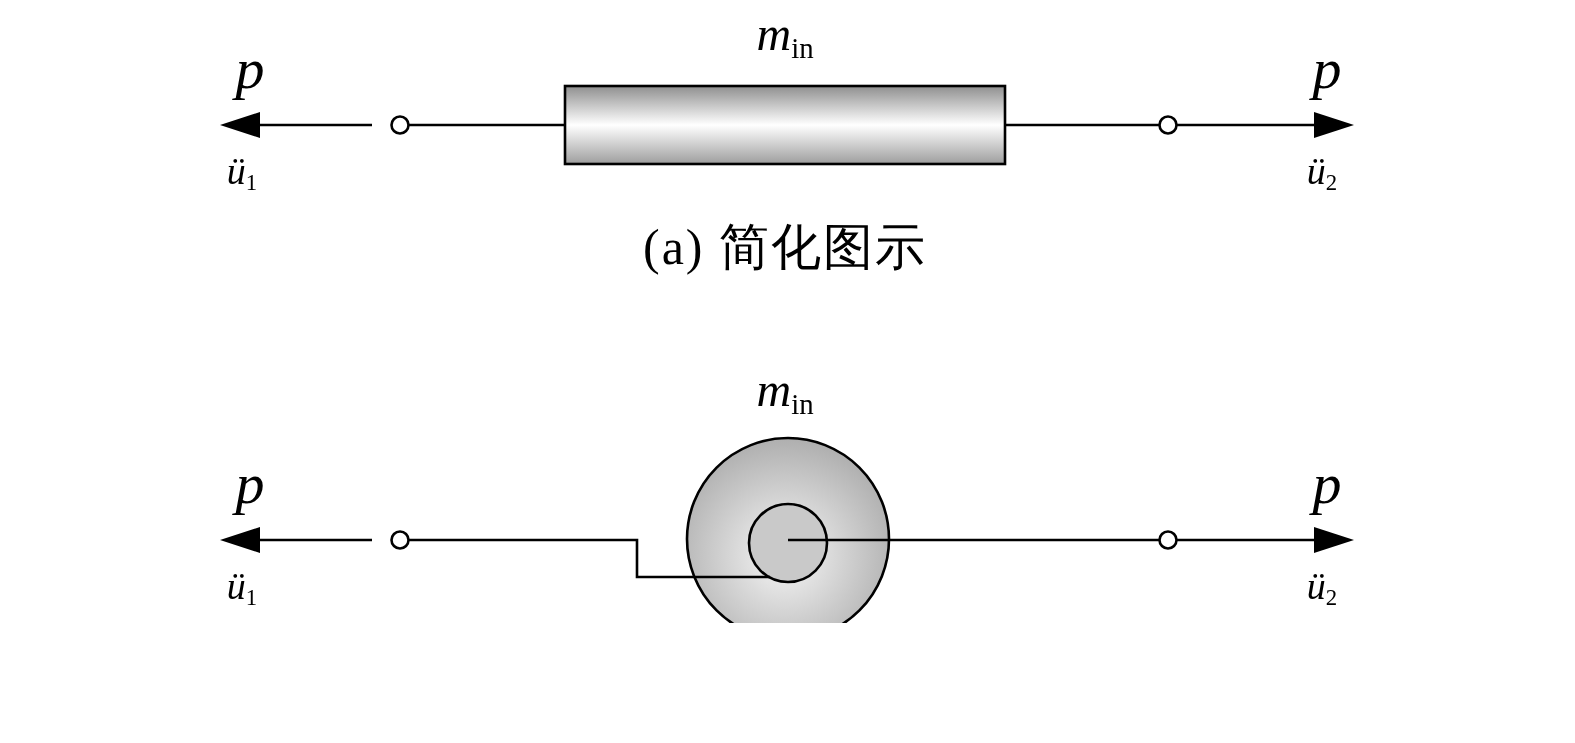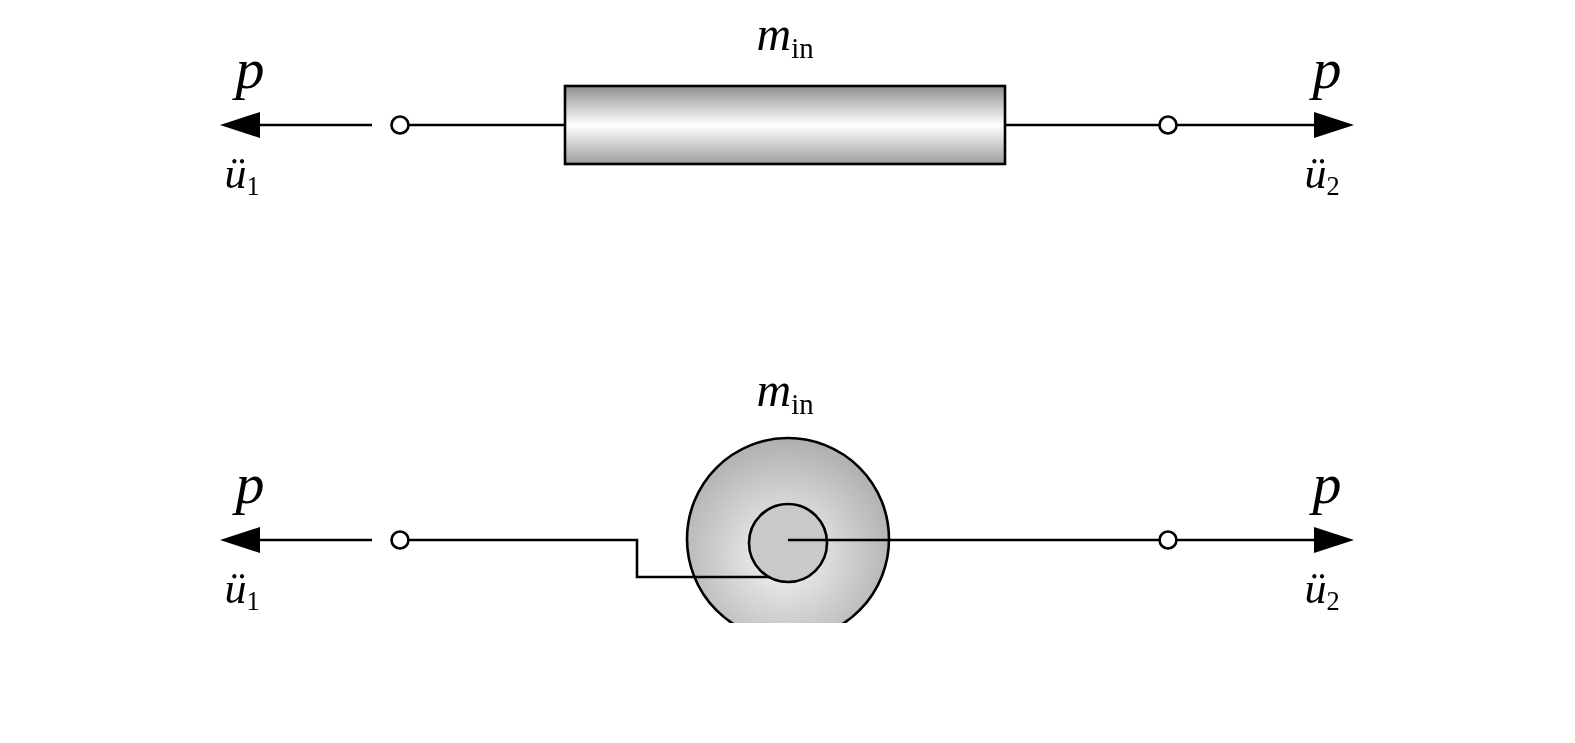--- a/index.html
+++ b/index.html
@@ -23,21 +23,21 @@
   }
   .label {
     position: absolute;
     transform: translateX(-50%);
     white-space: nowrap;
     line-height: 1;
     color: #000;
   }
   .ital { font-style: italic; }
   .force-label  { font-size: 58px; }
-  .accel-label  { font-size: 44px; }
+  .accel-label  { font-size: 38px; }
   .mass-label   { font-size: 48px; }
   .caption      { font-size: 50px; letter-spacing: 2px; }
   .sub {
     font-size: 0.60em;
     font-style: normal;
     vertical-align: -0.28em;
   }
 </style>
 </head>
 <body>
@@ -91,20 +91,23 @@
   </div>
   <div class="label accel-label" style="left:242px; top:152px;">
     <span class="ital">ü</span><span class="sub">1</span>
   </div>
   <div class="label force-label" style="left:1327px; top:40px;">
     <span class="ital">p</span>
   </div>
   <div class="label accel-label" style="left:1322px; top:152px;">
     <span class="ital">ü</span><span class="sub">2</span>
   </div>
+  <div class="label caption" style="left:785px; top:222px;">
+    <span>(a) 简化图示</span>
+  </div>
 
   <div class="label mass-label" style="left:785px; top:366px;">
     <span class="ital">m</span><span class="sub">in</span>
   </div>
   <div class="label force-label" style="left:250px; top:455px;">
     <span class="ital">p</span>
   </div>
   <div class="label accel-label" style="left:242px; top:567px;">
     <span class="ital">ü</span><span class="sub">1</span>
   </div>

